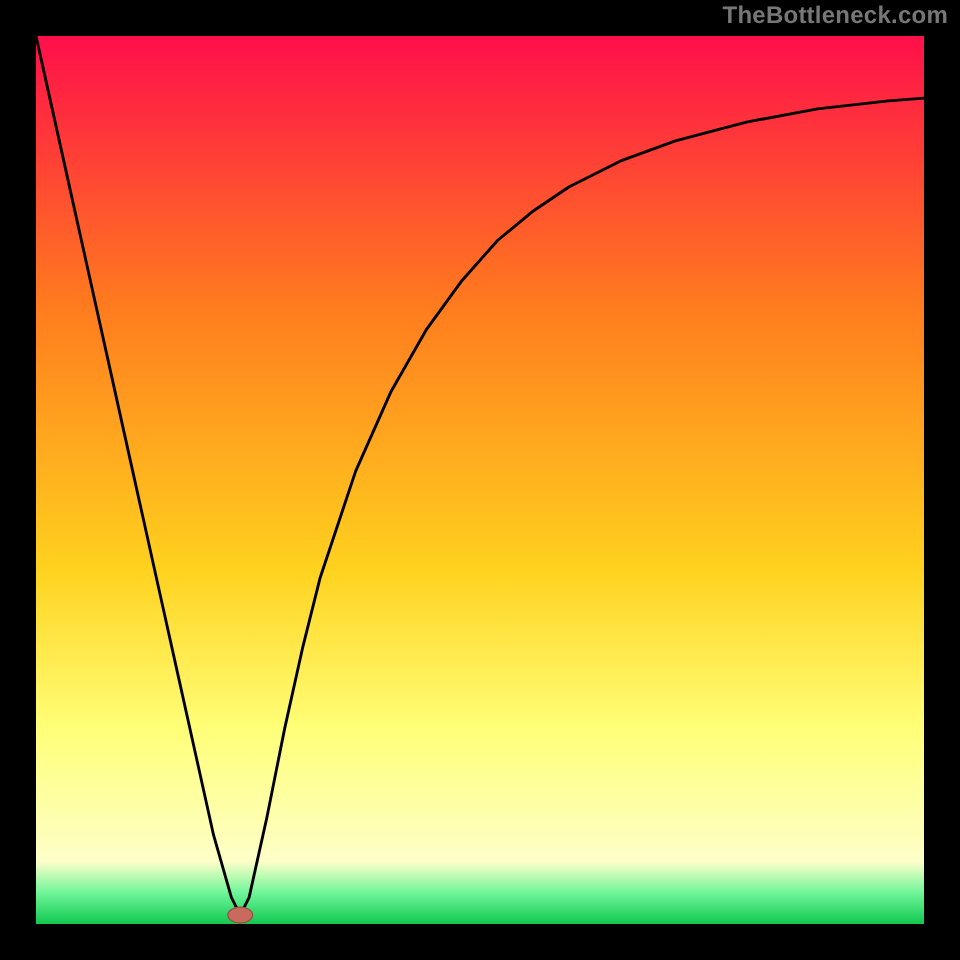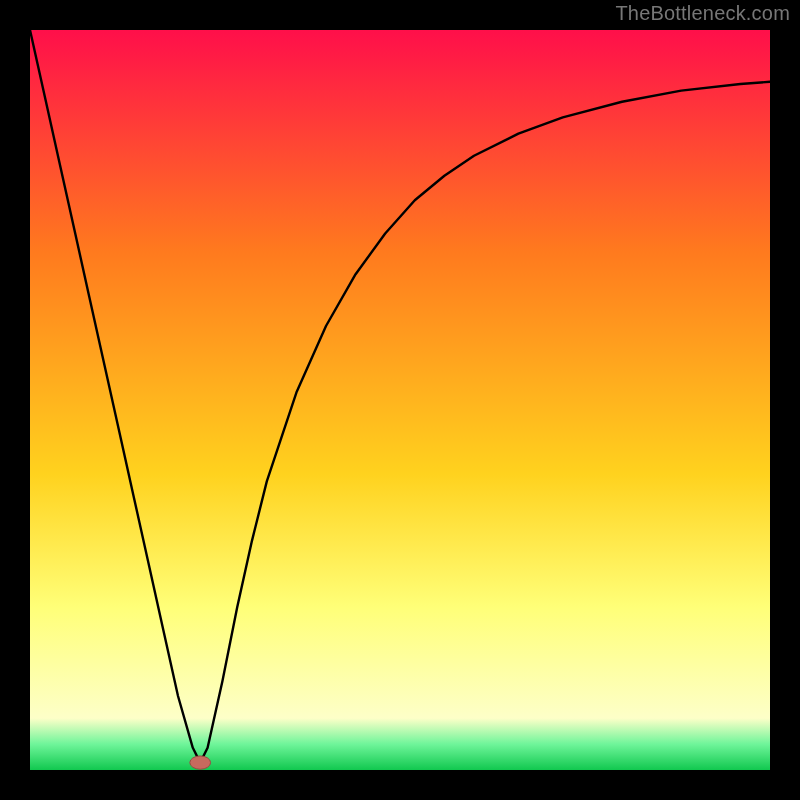--- a/index.html
+++ b/index.html
@@ -22,21 +22,21 @@
   .plot {
     position: absolute;
     box-sizing: border-box;
   }
   .watermark {
     position: absolute;
     top: 2px;
     right: 10px;
     color: #777;
     font-size: 20px;
-    font-weight: 400;
+    font-weight: 700;
     letter-spacing: 0.2px;
     user-select: none;
   }
   svg { display: block; }
 </style>
 </head>
 <body>
 
 <div class="frame">
 

